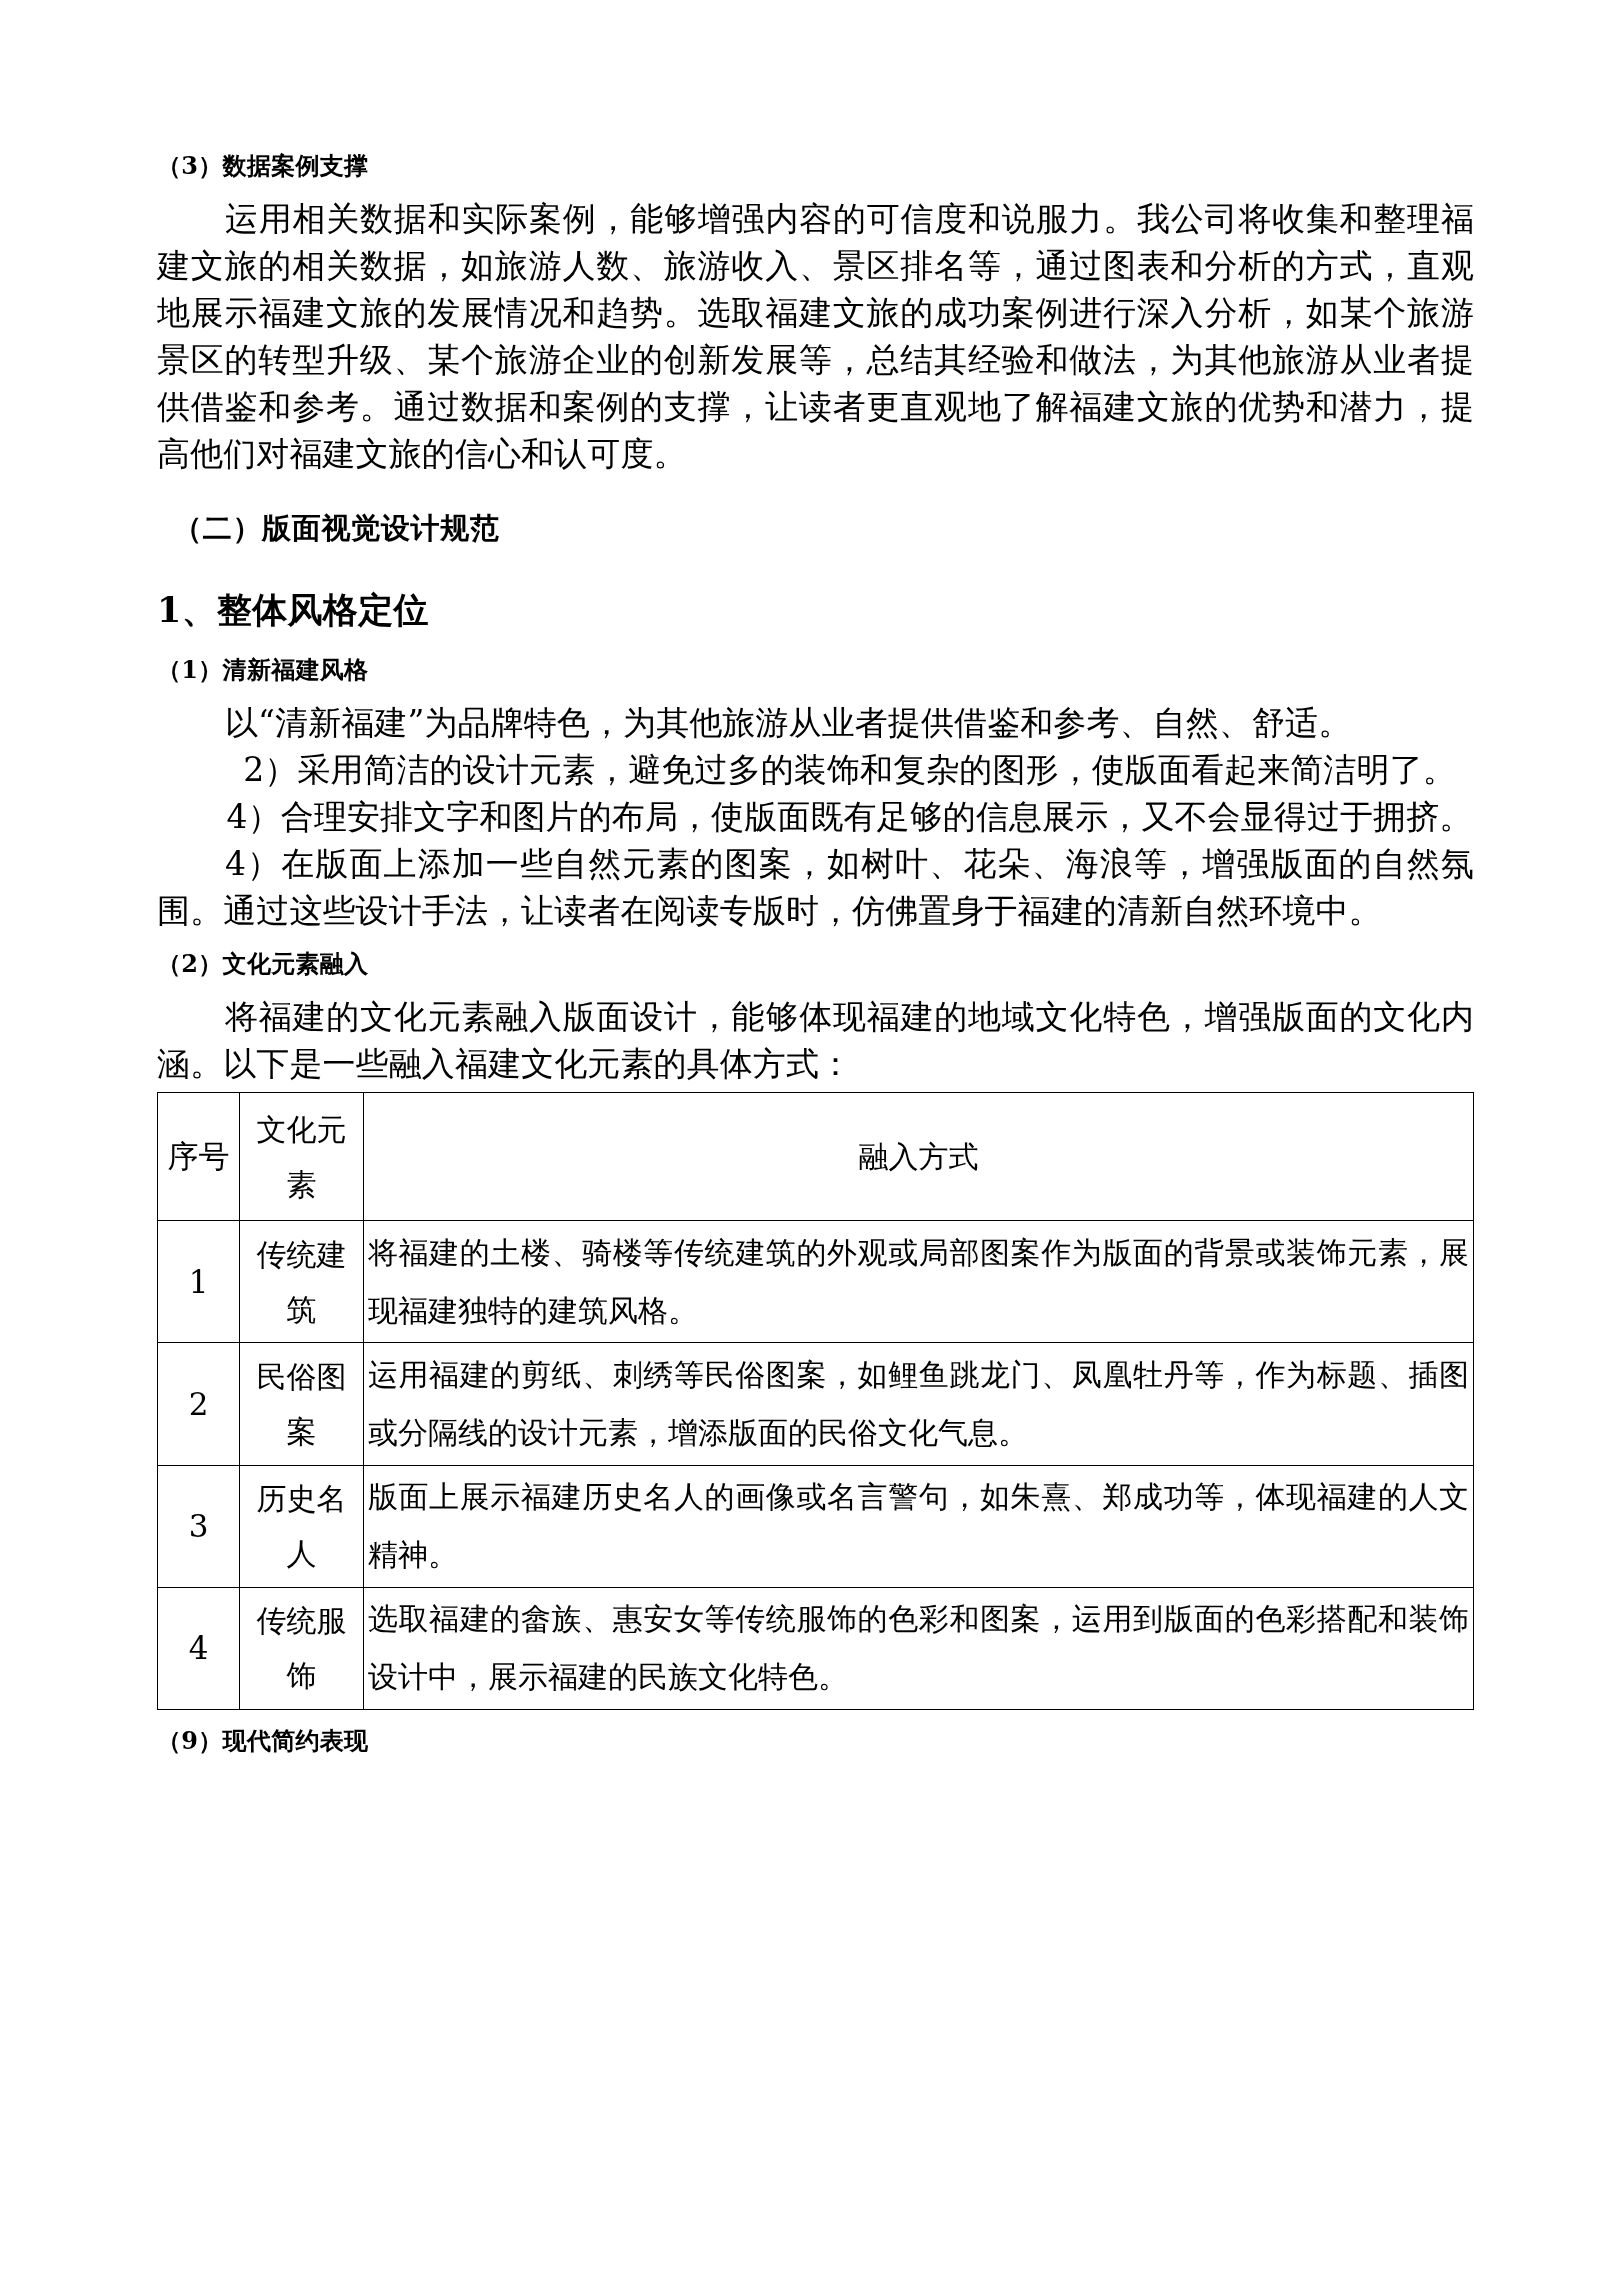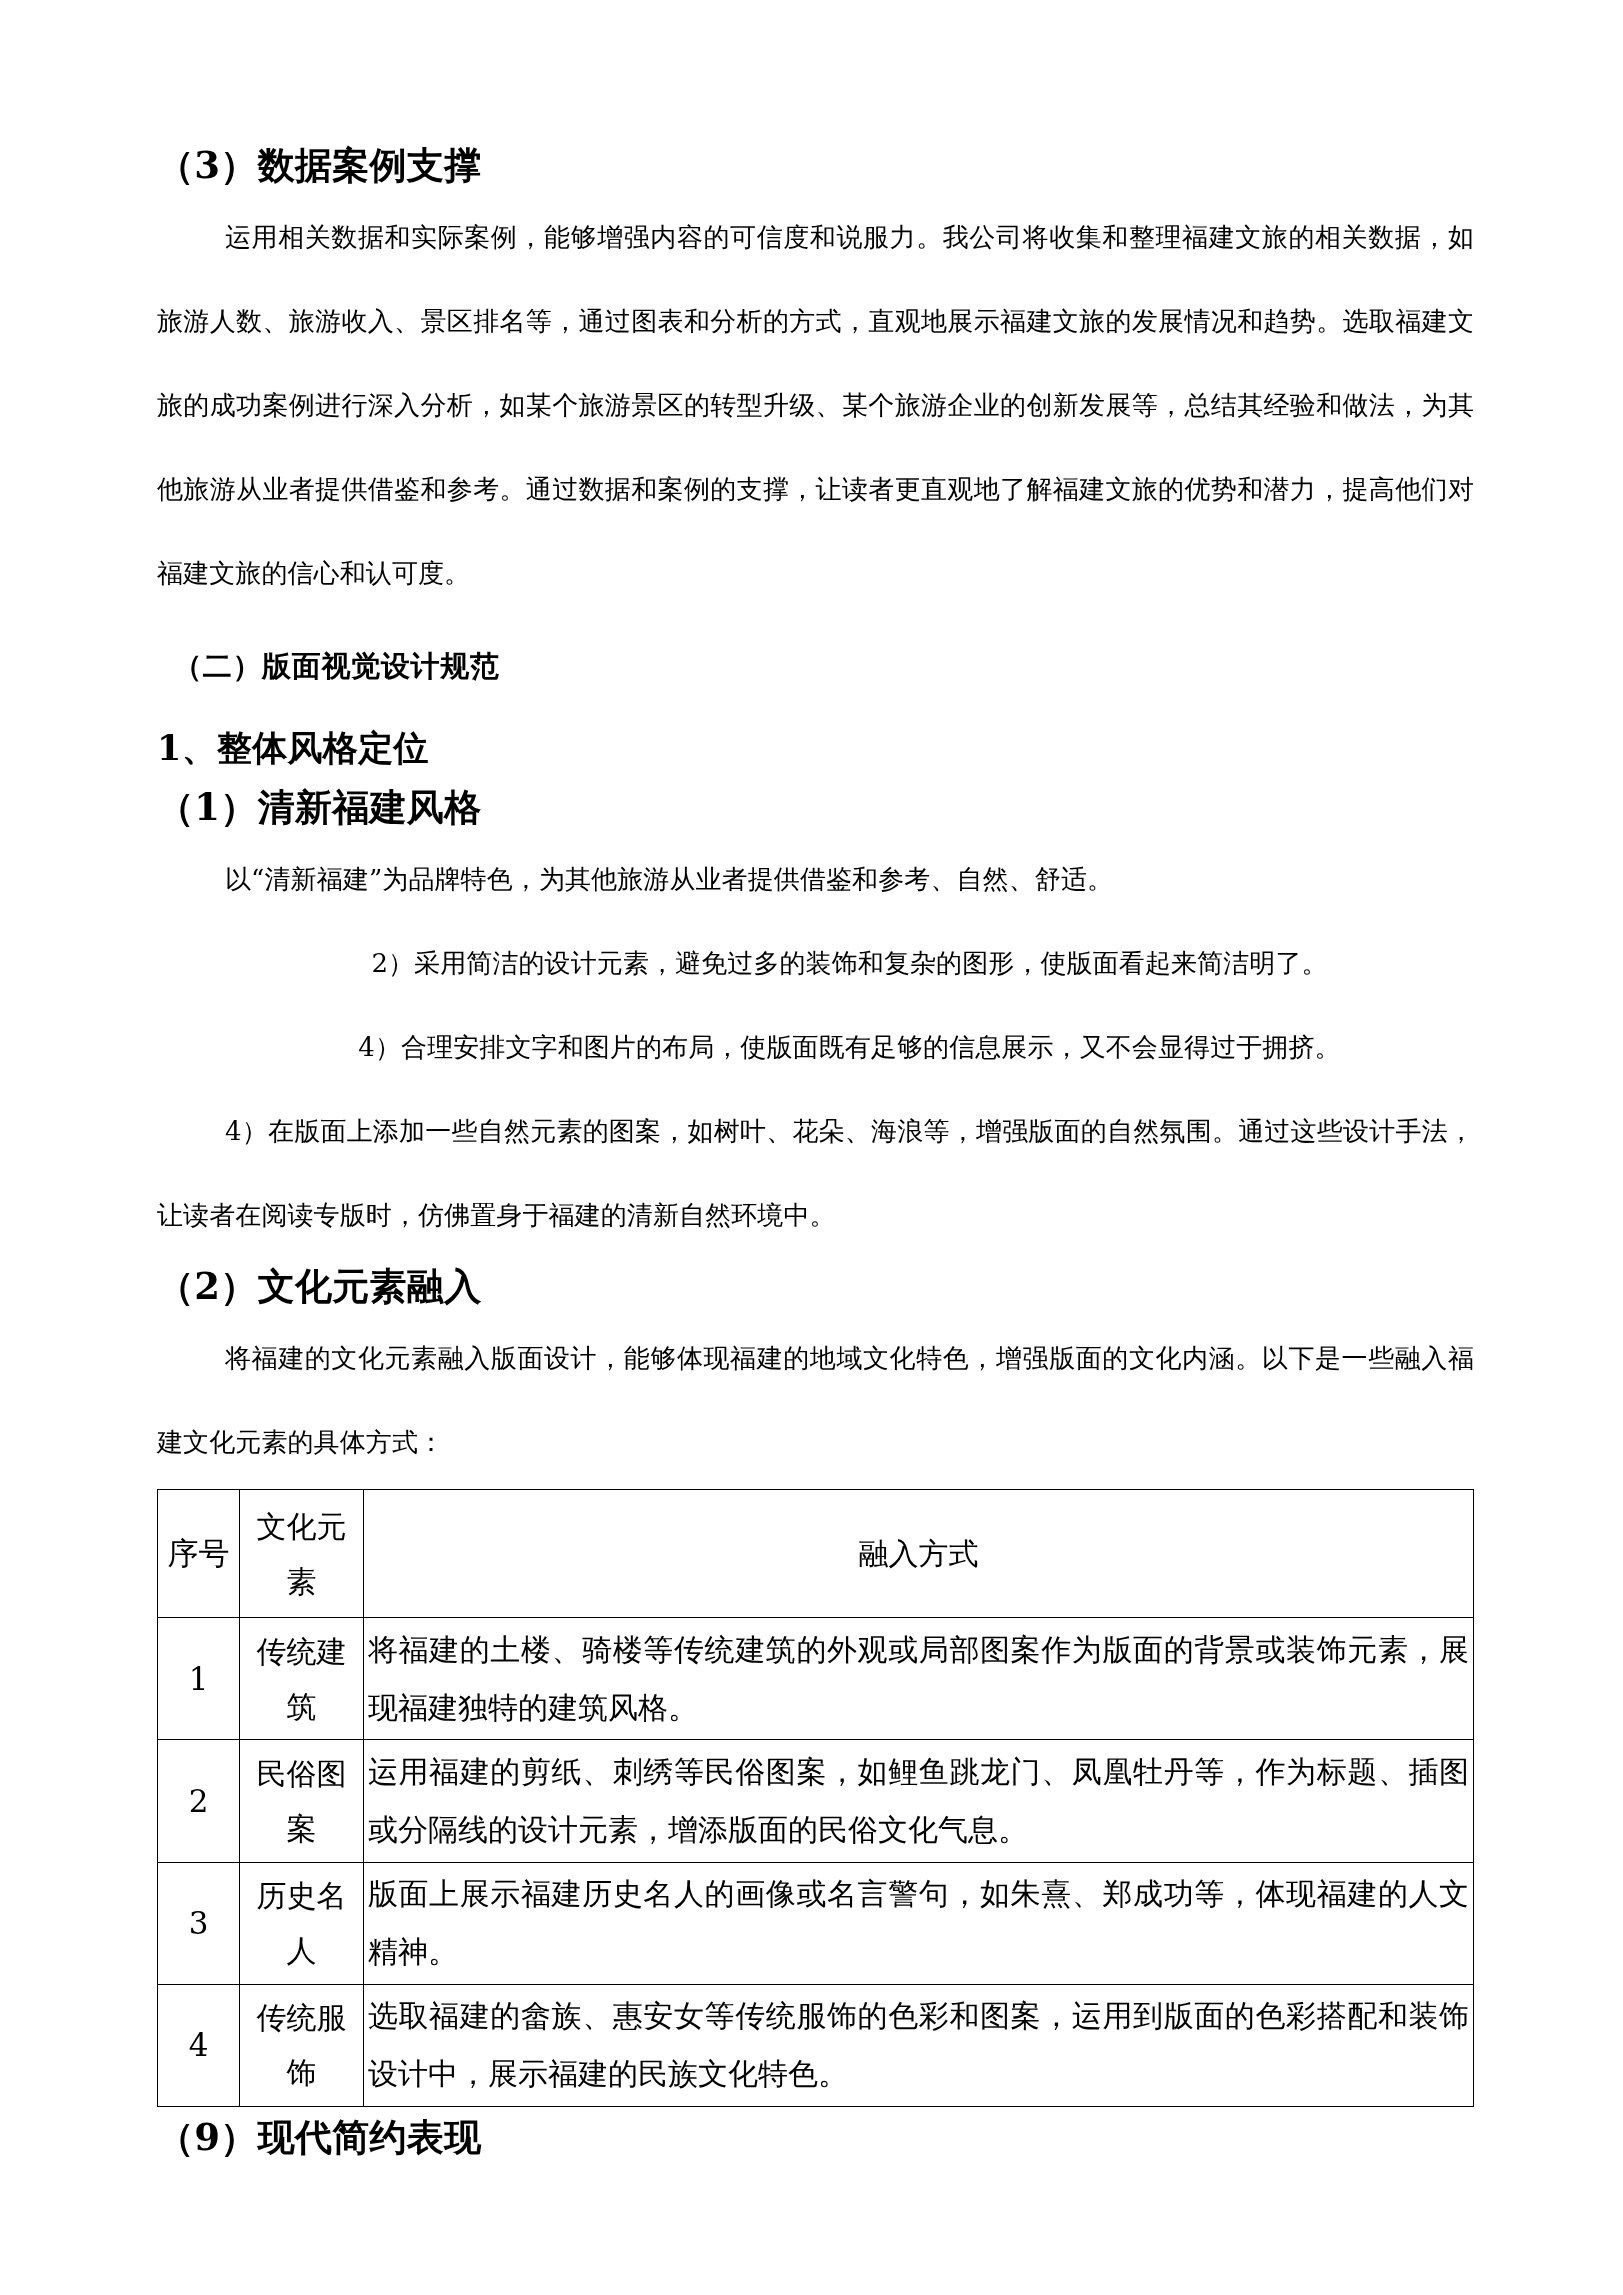--- a/index.html
+++ b/index.html
@@ -21,21 +21,21 @@
     padding: 136px 149px 0 157px;
     overflow: hidden;
   }
   .doc-body {
     width: 1317px;
     position: relative;
   }
 
   
   .h-sub {              
-    font-size: 37px;
+    font-size: 24px;
     line-height: 59px;
     font-weight: bold;
     margin: 0 0 0 0;
     text-indent: 0;
     letter-spacing: 0.3px;
     white-space: nowrap;
   }
   .h-section {          
     font-size: 29px;
     line-height: 71px;
@@ -48,22 +48,22 @@
     font-size: 35px;
     line-height: 60px;
     font-weight: bold;
     margin: 0;
     white-space: nowrap;
     letter-spacing: 0.3px;
   }
 
   
   .para {
-    font-size: 26px;
-    line-height: 84px;
+    font-size: 33px;
+    line-height: 47px;
     margin: 0;
     text-align: justify;
     text-justify: inter-ideograph;
     text-indent: 68px;
     letter-spacing: 0.1px;
   }
   .para.no-just {
     text-align: center;
   }
 

